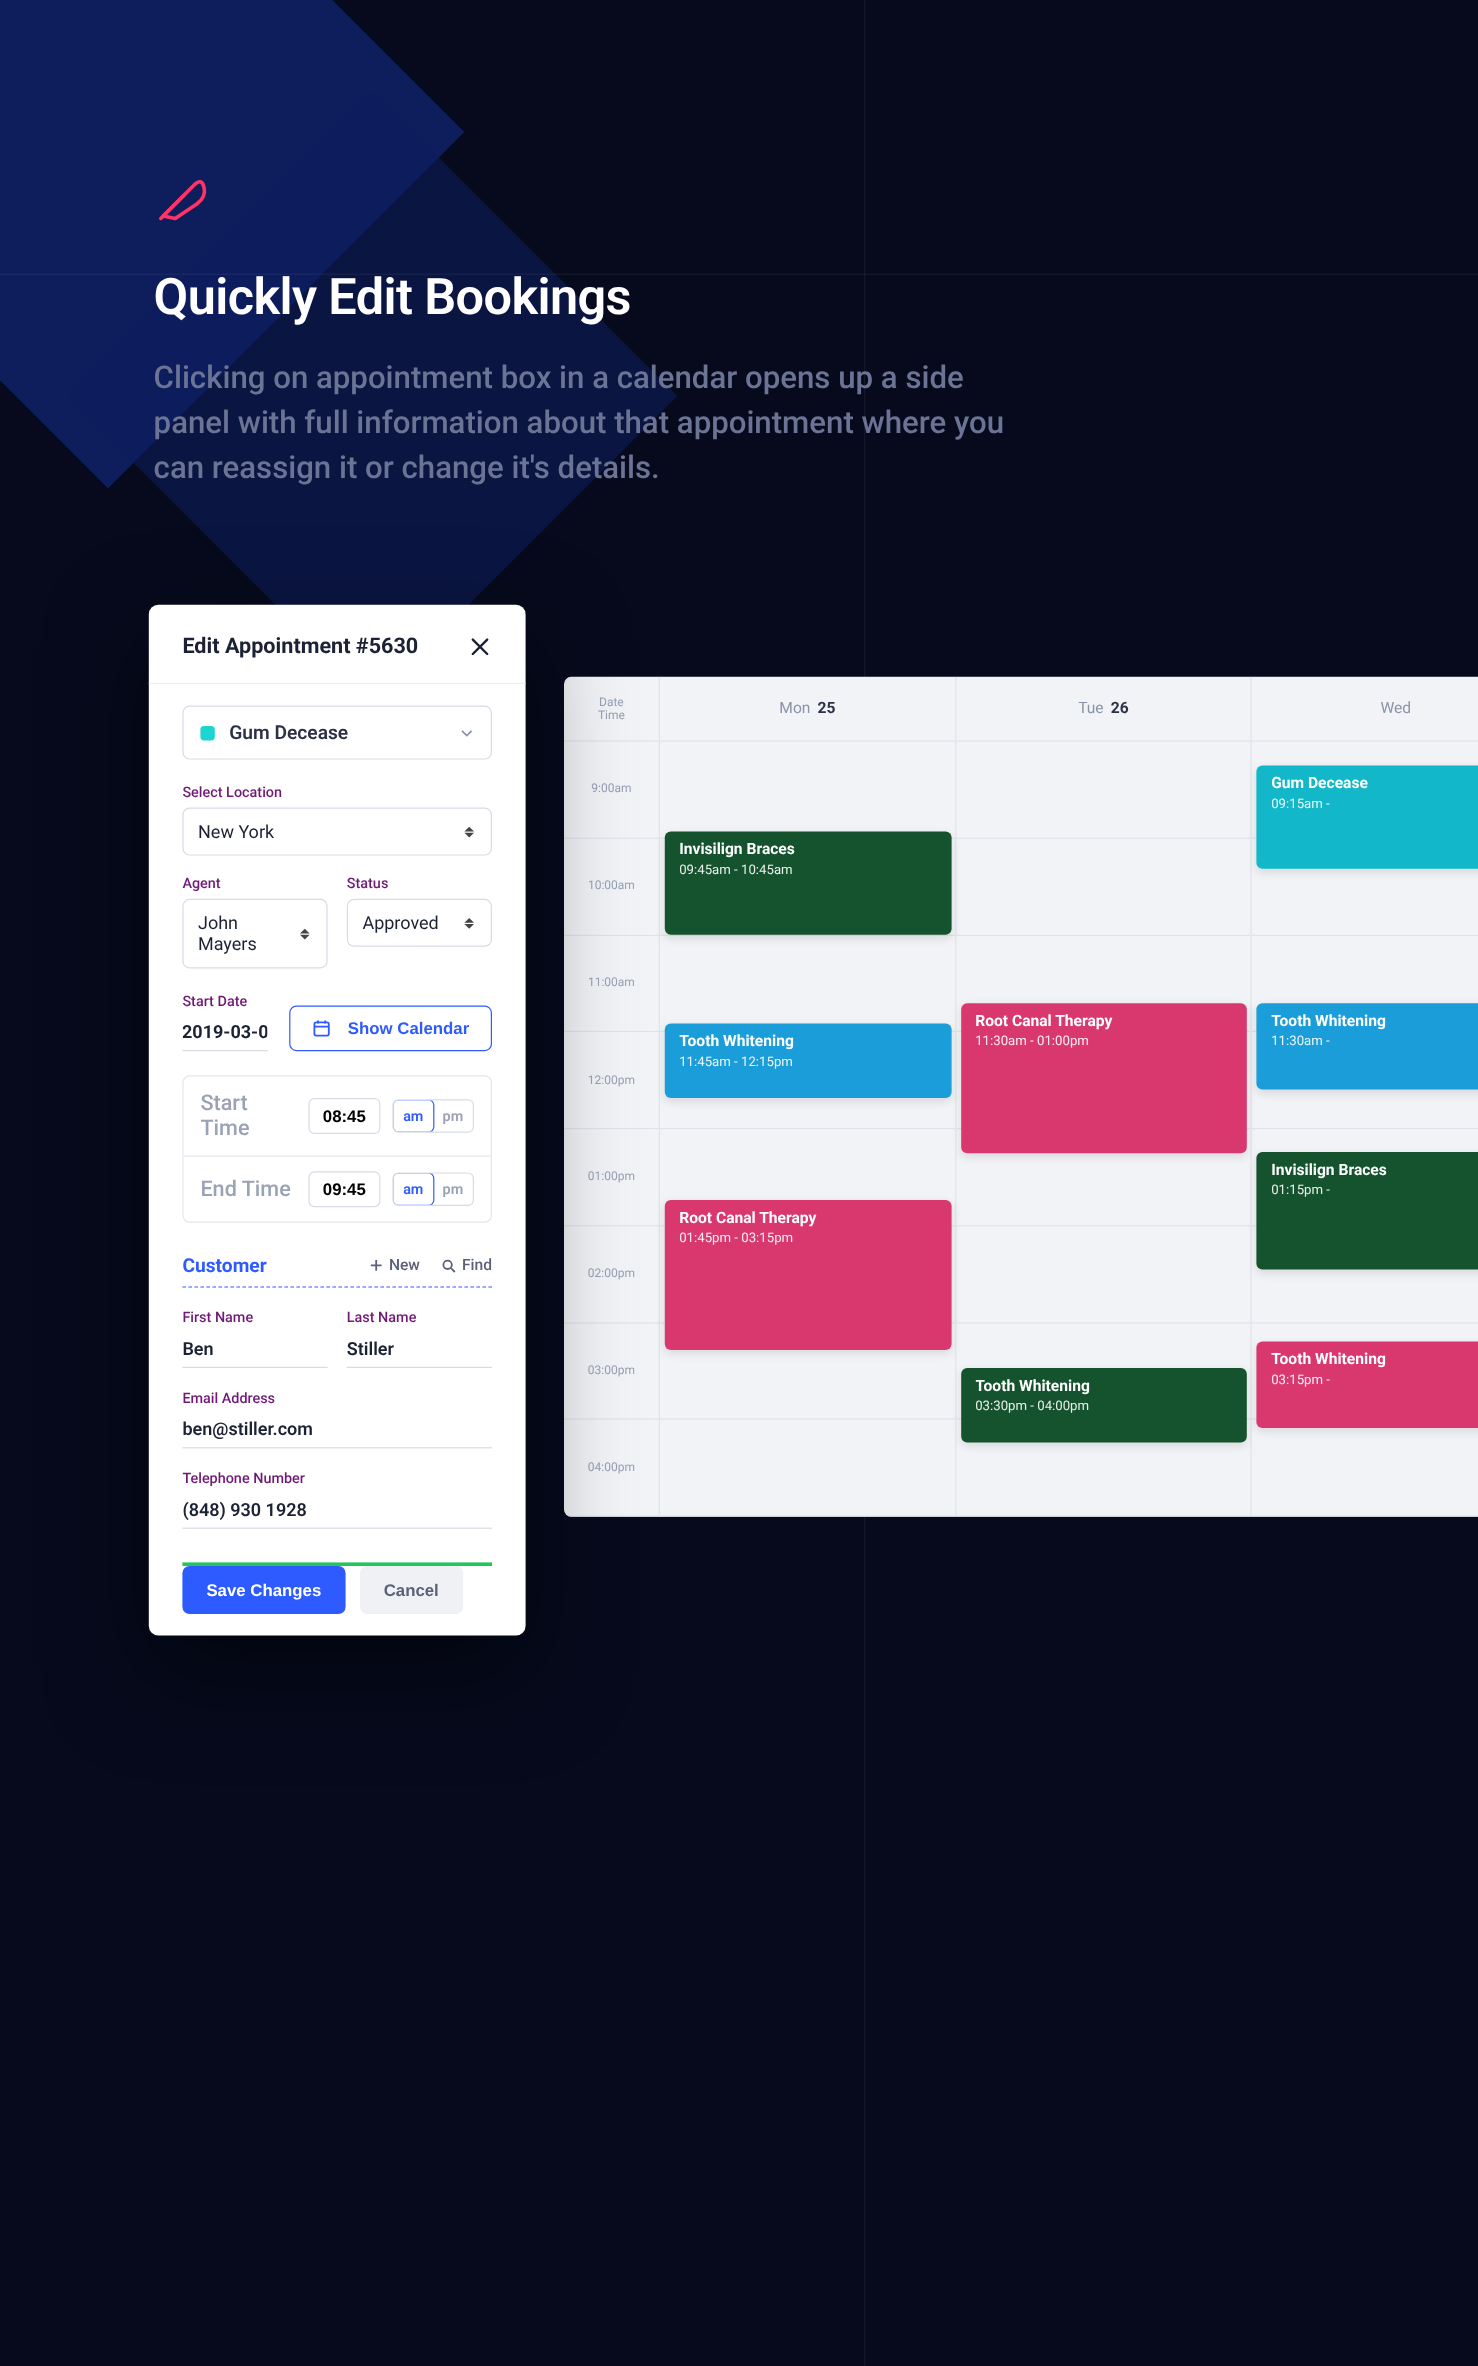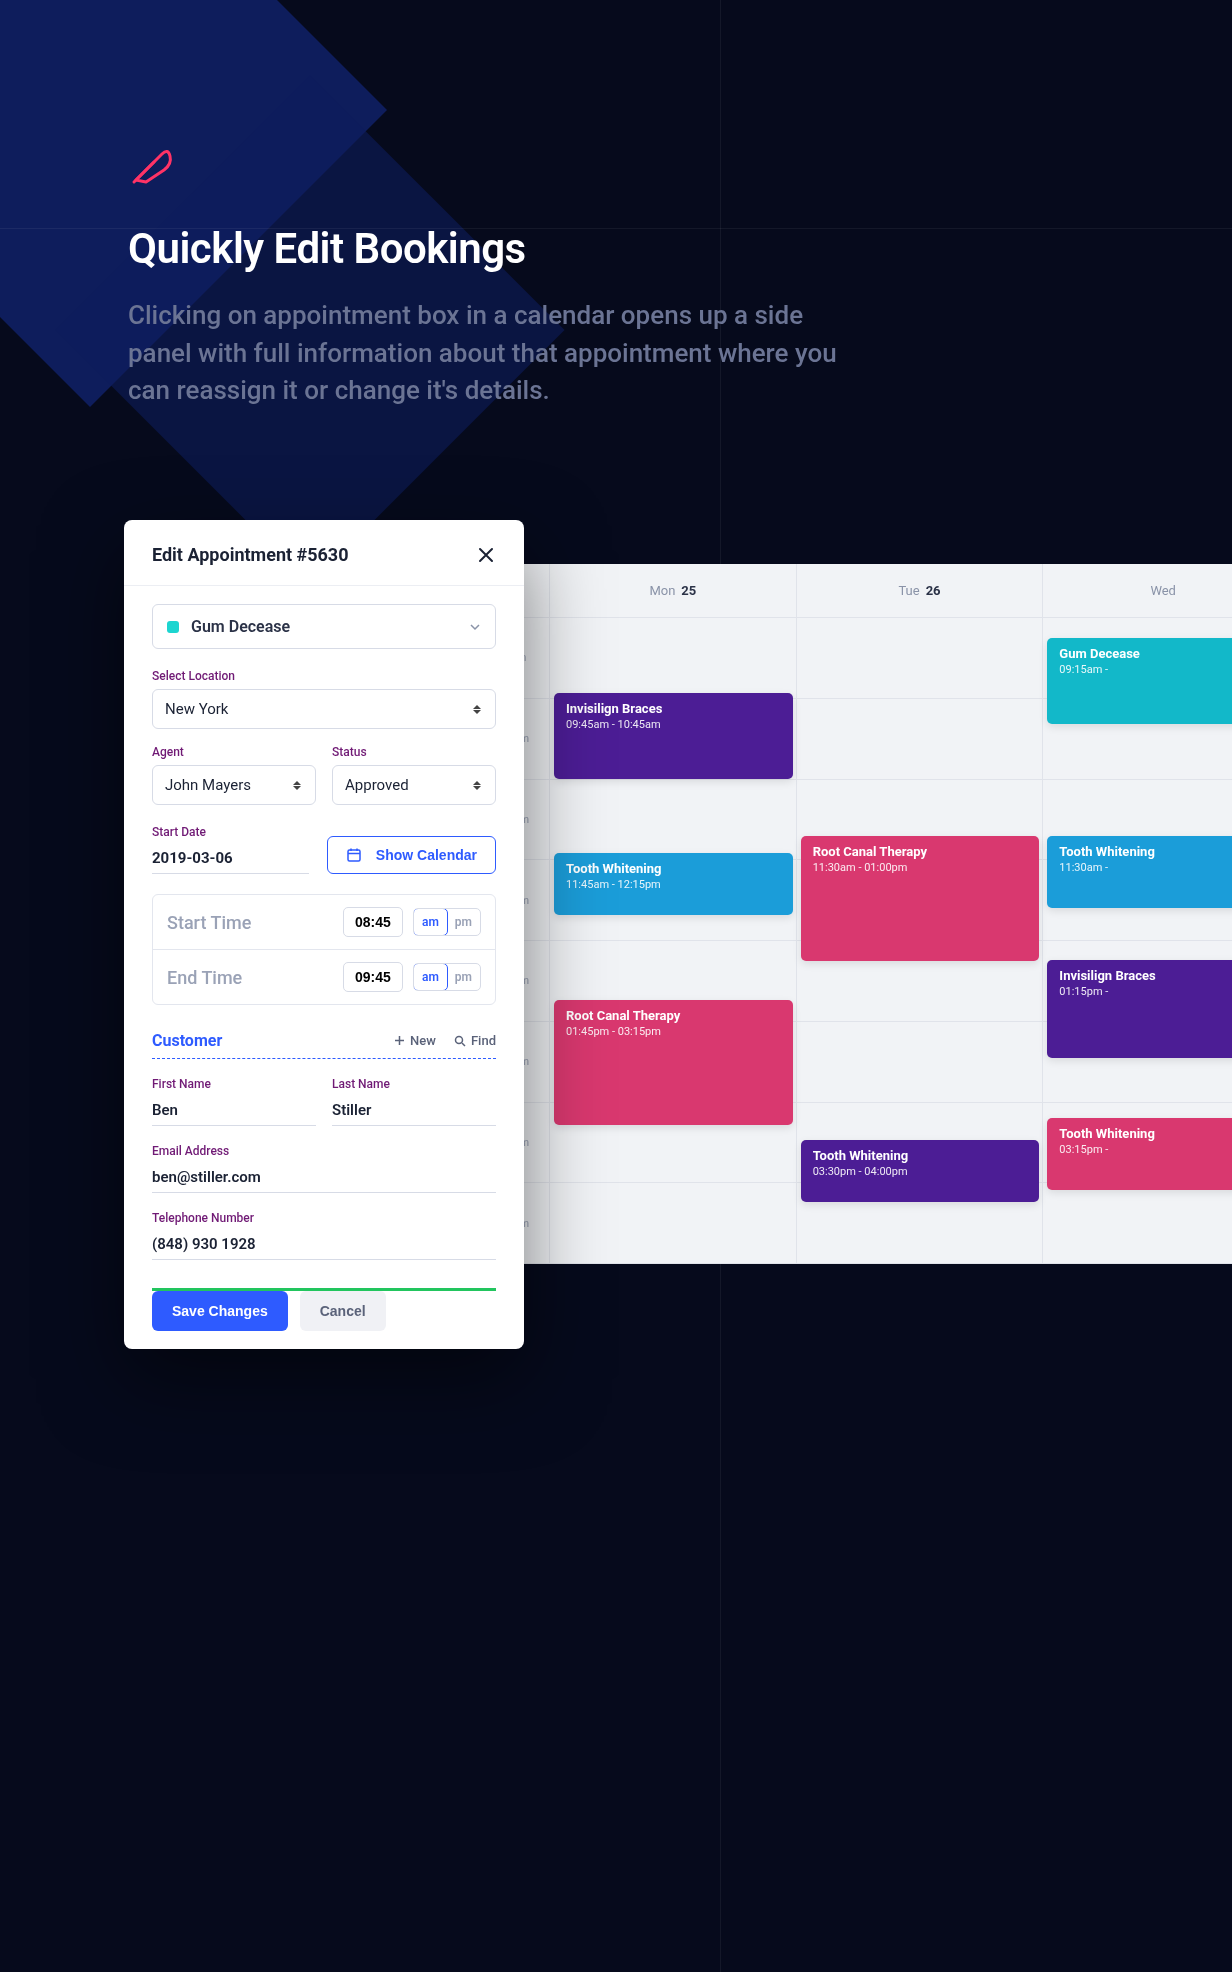--- a/index.html
+++ b/index.html
@@ -49,28 +49,28 @@
 .cal-time { flex: 1; display: flex; align-items: center; justify-content: center; font-size: 10px; color: #98a1b5; border-bottom: 1px solid #e0e3ea; border-right: 1px solid #e0e3ea; }
 .cal-cols { flex: 1; display: flex; position: relative; }
 .cal-col { flex: 1; border-right: 1px solid #e0e3ea; display: flex; flex-direction: column; }
 .cal-slot { flex: 1; border-bottom: 1px solid #e0e3ea; }
 .event {
   position: absolute; border-radius: 5px; padding: 8px 12px;
   color: #fff; font-size: 12px; box-shadow: 0 3px 8px rgba(0,0,0,0.1);
 }
 .event .title { font-weight: 700; font-size: 13px; white-space: nowrap; overflow: hidden; }
 .event .time { font-size: 11px; opacity: 0.9; margin-top: 2px; }
-.ev-blue { background: #4c1d95; }
+.ev-blue { background: #14532d; }
 .ev-lightblue { background: #1b9dd9; }
 .ev-pink { background: #d9386f; }
 .ev-cyan { background: #12b8c9; }
 
 .panel {
-  position: absolute; top: 520px; left: 124px;
-  width: 400px;
+  position: absolute; top: 504px; left: 124px;
+  width: 314px;
   background: #fff; border-radius: 8px;
   box-shadow: 0 30px 80px rgba(0,0,0,0.5);
   padding: 24px 0 18px;
 }
 .panel-inner { padding: 0 28px; }
 .panel-head { display: flex; align-items: center; justify-content: space-between; margin-bottom: 20px; }
 .panel-head h2 { font-size: 18px; font-weight: 700; color: #1b2234; }
 .close { width: 20px; height: 20px; cursor: pointer; color: #1b2234; }
 .divider { height: 1px; background: #eceef3; margin: 0 0 18px; }
 

